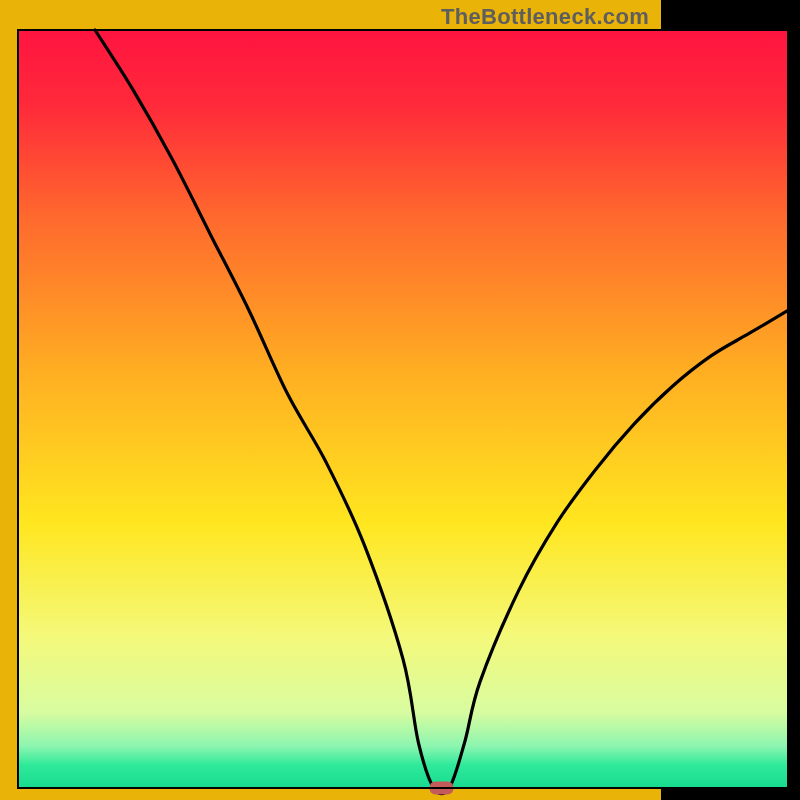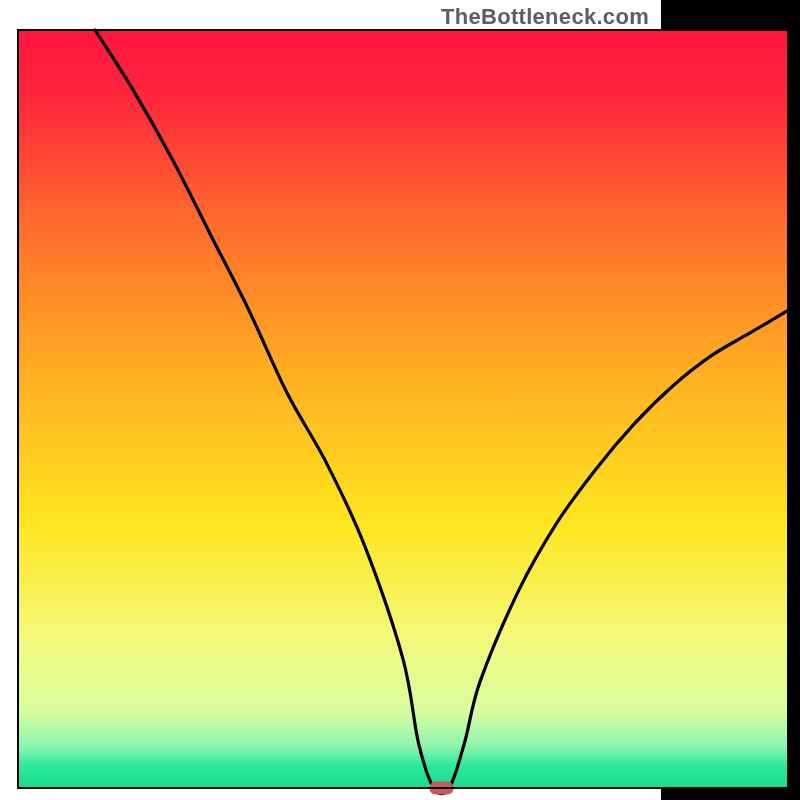--- a/index.html
+++ b/index.html
@@ -8,21 +8,21 @@
     width: 800px;
     height: 800px;
     background: #000;
     overflow: hidden;
     font-family: Arial, Helvetica, sans-serif;
   }
   .frame {
     position: relative;
     width: 661px;
     height: 800px;
-    background: #ffffff;
+    background: #eab308;
     text-decoration: underline;
   }
   .attribution {
     position: absolute;
     top: 4px;
     right: 12px;
     color: #5e5e5e;
     font-size: 22px;
     font-weight: 600;
     letter-spacing: 0.3px;

